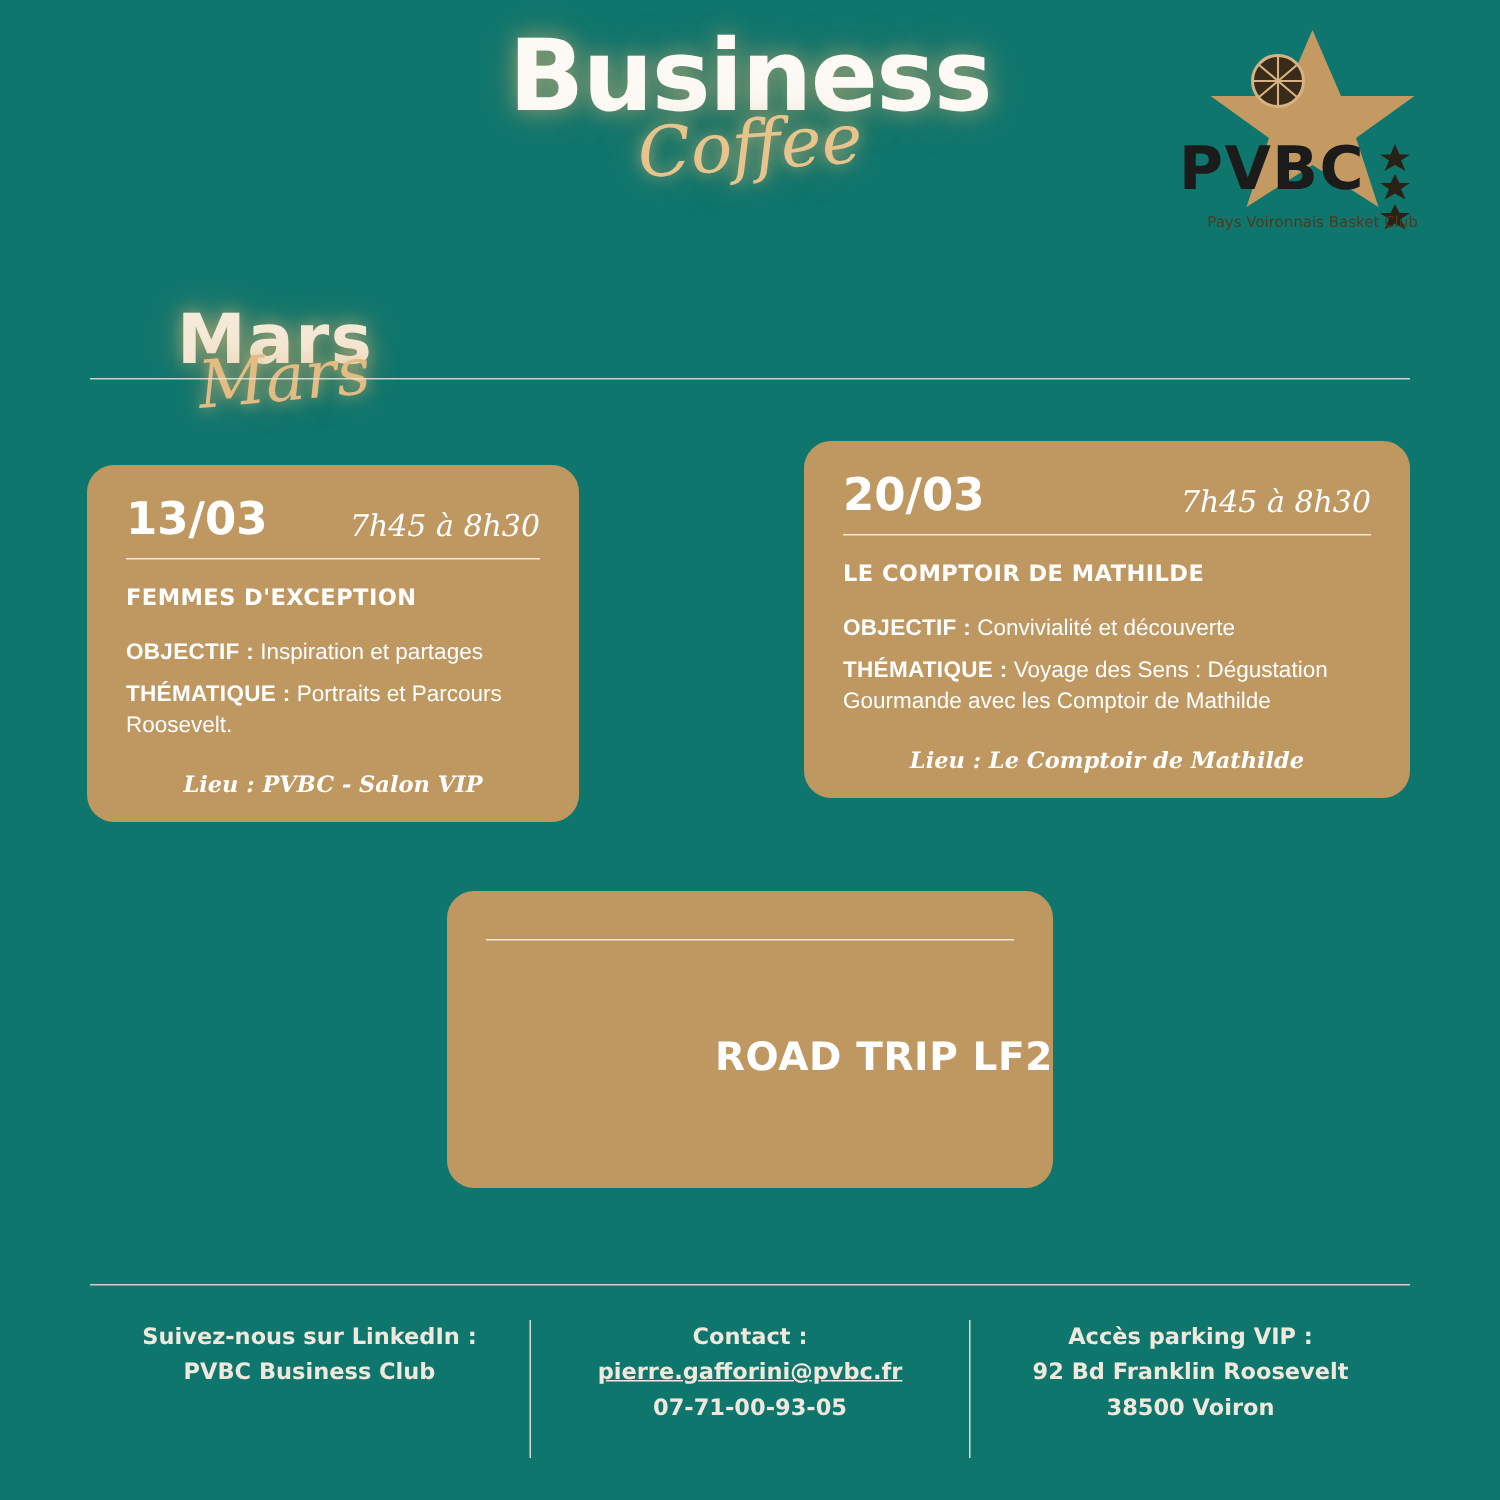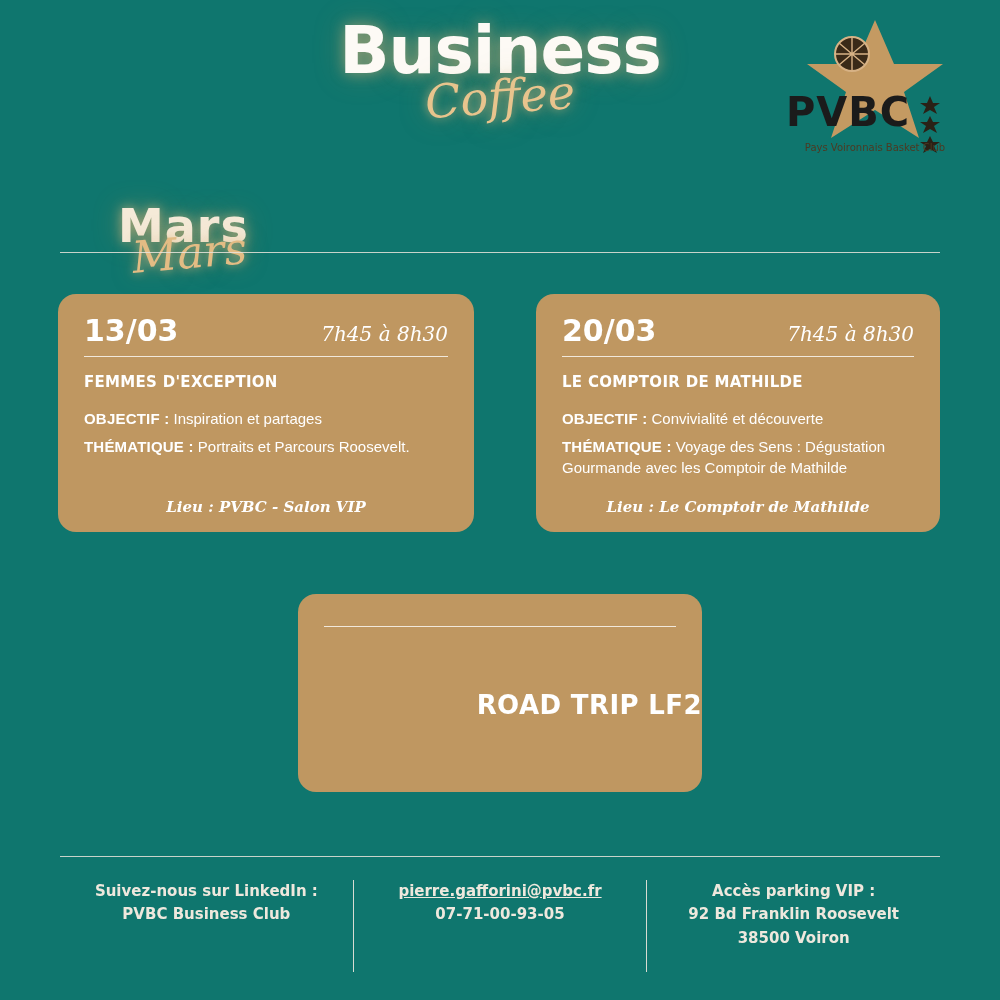--- a/index.html
+++ b/index.html
@@ -83,21 +83,21 @@
   .hrule.bottom { top: 856px; }
 
   
   .card {
     position: absolute;
     background: #bf9761;
     border-radius: 18px;
     padding: 22px 26px 18px 26px;
     color: #ffffff;
   }
-  .card.one   { top: 294px; left: 58px;  width: 416px; height: 238px; }
+  .card.one   { top: 310px; left: 58px;  width: 328px; height: 238px; }
   .card.two   { top: 294px; left: 536px; width: 404px; height: 238px; }
   .card.three { top: 594px; left: 298px; width: 404px; height: 198px; }
 
   .card-top {
     display: flex;
     align-items: flex-start;
     justify-content: space-between;
   }
   .card-date {
     font-family: "DejaVu Sans", sans-serif;
@@ -285,20 +285,21 @@
   </div>
 
   <div class="hrule bottom"></div>
   <div class="footer">
     <div class="fcol">
       <span class="ln">Suivez-nous sur LinkedIn :</span>
       <span class="ln">PVBC Business Club</span>
     </div>
     <div class="divider"></div>
     <div class="fcol">
+      <span class="ln">Contact :</span>
       <span class="ln mail">pierre.gafforini@pvbc.fr</span>
       <span class="ln">07-71-00-93-05</span>
     </div>
     <div class="divider"></div>
     <div class="fcol">
       <span class="ln">Accès parking VIP :</span>
       <span class="ln">92 Bd Franklin Roosevelt</span>
       <span class="ln">38500 Voiron</span>
     </div>
   </div>

